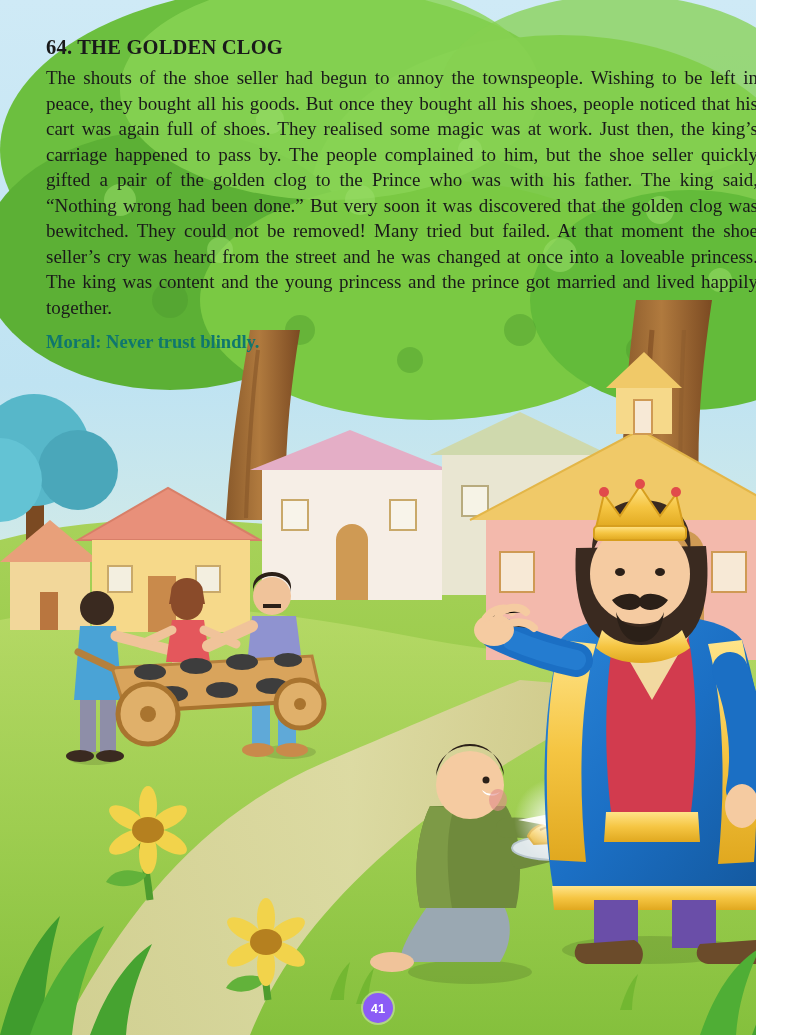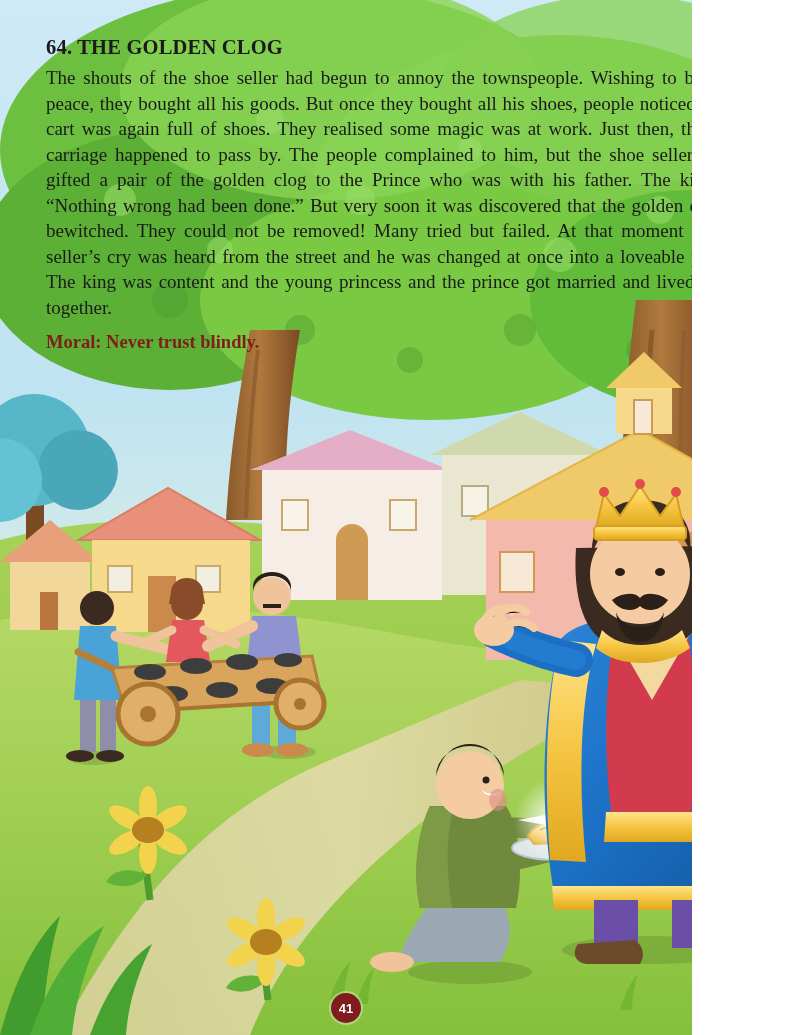--- a/index.html
+++ b/index.html
@@ -5,21 +5,21 @@
   html, body {
     margin: 0;
     padding: 0;
     background: #ffffff;
   }
   body {
     font-family: "Liberation Serif", serif;
   }
   .page {
     position: relative;
-    width: 692px;
+    width: 756px;
     height: 1035px;
     overflow: hidden;
     background: #ffffff;
   }
 
   
   .illustration {
     position: absolute;
     left: 0;
     top: 0;
@@ -51,34 +51,34 @@
     line-height: 25.5px;
     color: #1a1a1a;
     text-align: justify;
     margin: 0;
     text-align-last: left;
   }
   .story-moral {
     font-family: "Liberation Serif", serif;
     font-weight: bold;
     font-size: 18.5px;
-    color: #7f1d1d;
+    color: #0f766e;
     margin: 12px 0 0 0;
   }
 
   
   .page-number {
     position: absolute;
     left: 50%;
     transform: translateX(-50%);
     bottom: 12px;
     width: 30px;
     height: 30px;
     border-radius: 50%;
-    background: #7f1d1d;
+    background: #8b5cf6;
     color: #ffffff;
     font-family: "Liberation Sans", sans-serif;
     font-size: 13px;
     font-weight: bold;
     display: flex;
     align-items: center;
     justify-content: center;
     z-index: 6;
     box-shadow: 0 0 0 2px rgba(255,255,255,0.35);
   }

